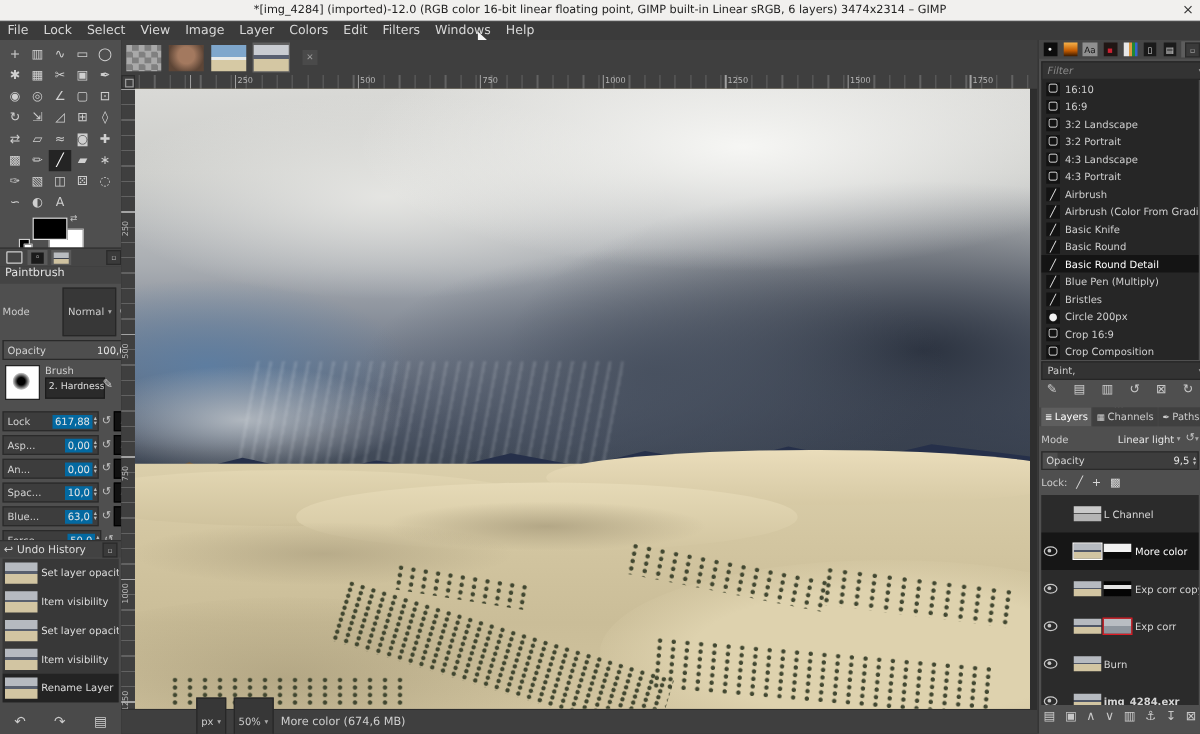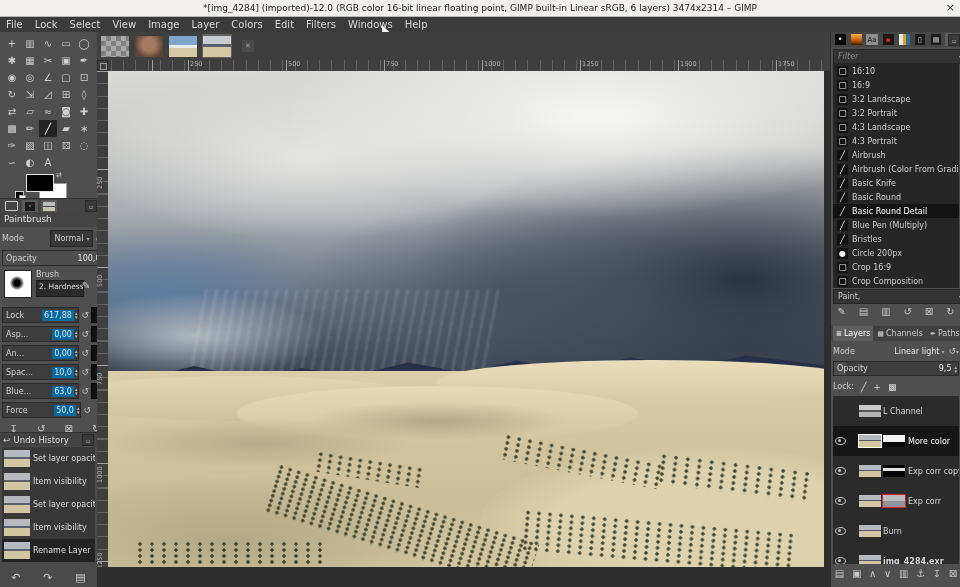--- a/index.html
+++ b/index.html
@@ -28,21 +28,21 @@
   .dtab{width:16px;height:12px;display:flex;align-items:center;justify-content:center}
   .dtab.on{background:#5a5a5a}
   .ic-monitor{width:11px;height:8px;border:1px solid #cfcfcf;border-radius:1px}
   .ic-dab{width:10px;height:9px;background:#1a1a1a;color:#eee;font-size:7px;display:flex;align-items:center;justify-content:center}
   .ic-img{width:12px;height:9px;background:linear-gradient(180deg,#b9bcc0 0 45%,#3c4250 45% 55%,#cfc2a0 55% 100%)}
   .menu-btn{position:absolute;right:3px;width:10px;height:10px;background:#3a3a3a;border:1px solid #2a2a2a;color:#bbb;font-size:6px;display:flex;align-items:center;justify-content:center}
   
   #topts{position:absolute;left:0;top:181px;width:110px}
   #topts-title{height:12px;background:#444;color:#e2e2e2;font-size:9px;padding:1px 4px}
   .orow{display:flex;align-items:center;margin:3px 2px 0 2px;gap:2px}
-  .combo{background:#373737;border:1px solid #272727;color:#ccc;display:flex;align-items:center;gap:3px;padding:3px 3px;font-size:8px}
+  .combo{background:#373737;border:1px solid #272727;color:#ccc;display:flex;align-items:center;gap:3px;padding:14px 3px;font-size:8px}
   .chev{color:#aaa;font-size:6px}
   .miniico{color:#c0c0c0;font-size:9px}
   .slider{position:relative;background:#3d3d3d;border:1px solid #2a2a2a;height:14px;display:flex;align-items:center;flex:1;overflow:hidden}
   .sfill{position:absolute;left:0;top:0;bottom:0;background:#4e4e4e}
   .slab{position:relative;padding-left:3px;color:#d2d2d2;font-size:8px;flex:1;white-space:nowrap;overflow:hidden}
   .sval{position:relative;color:#e6e6e6;font-size:8px;background:#0369a1;padding:1px 2px}
   .spin{display:flex;flex-direction:column;line-height:4px;font-size:5px;color:#bbb;padding:0 1px;position:relative}
   .dynbtn{width:15px;height:14px;background:#111;border:1px solid #000;color:#ddd;font-size:9px;display:flex;align-items:center;justify-content:center}
   #brusharea{position:relative;height:34px;margin-top:4px}
   #brushthumb{position:absolute;left:4px;top:0;width:26px;height:26px;background:#fff;border:1px solid #222}
@@ -455,20 +455,31 @@
       <div class="lite" id="lt1"></div>
       <div class="shade" id="sh3"></div>
       <div class="scrub" id="sc1"></div>
       <div class="scrub" id="sc2"></div>
       <div class="scrub" id="sc3"></div>
       <div class="scrub" id="sc4"></div>
       <div class="scrub" id="sc5"></div>
       <div class="scrub" id="sc6"></div>
     </div>
 
+    <div id="statusbar">
+      <span class="combo">
+        <span>px</span>
+        <span class="chev">▾</span>
+      </span>
+      <span class="combo">
+        <span>50%</span>
+        <span class="chev">▾</span>
+      </span>
+      <span id="status-msg">More color (674,6 MB)</span>
+    </div>
   </div>
 
   <div id="rightdock">
     <div id="rtabs">
       <span class="rtab">
           <span class="ri-dab">•</span>
         </span>
       <span class="rtab">
           <span class="ri-grad"></span>
         </span>

